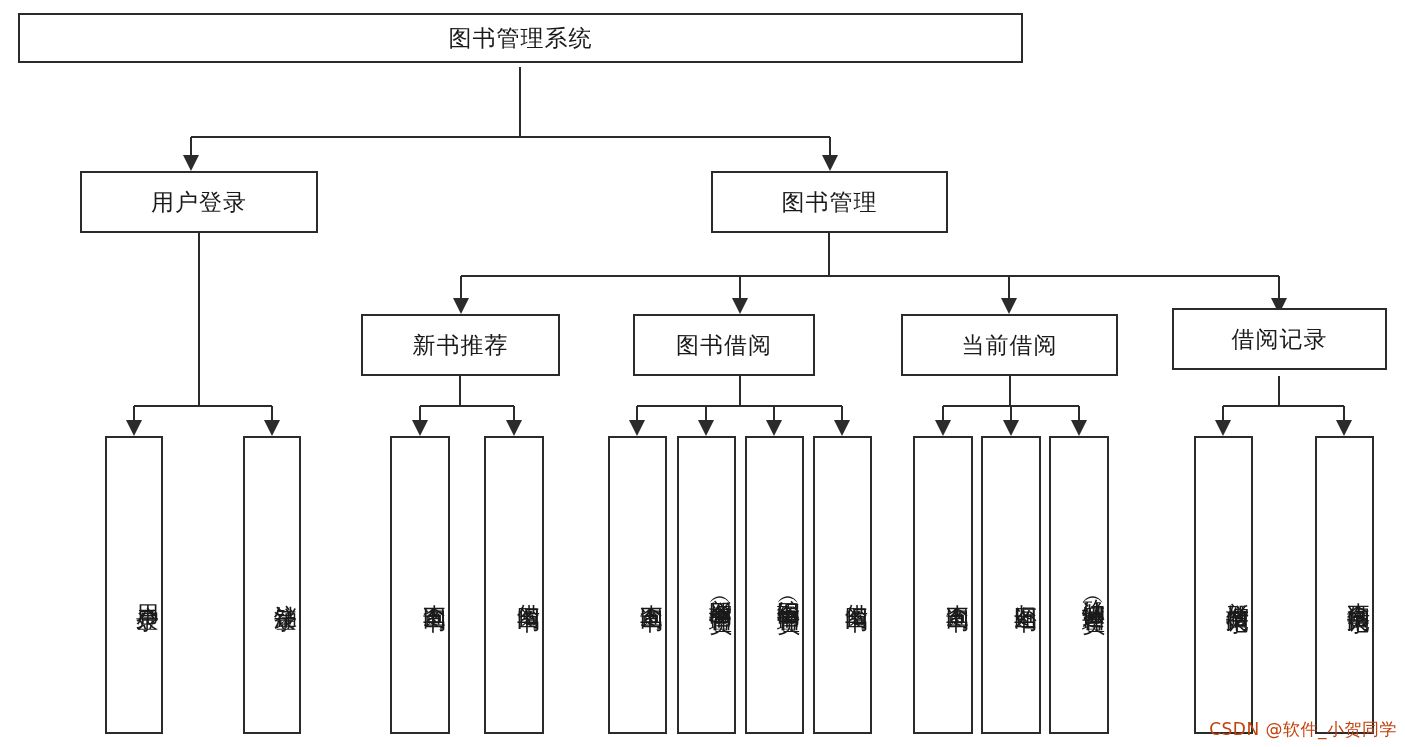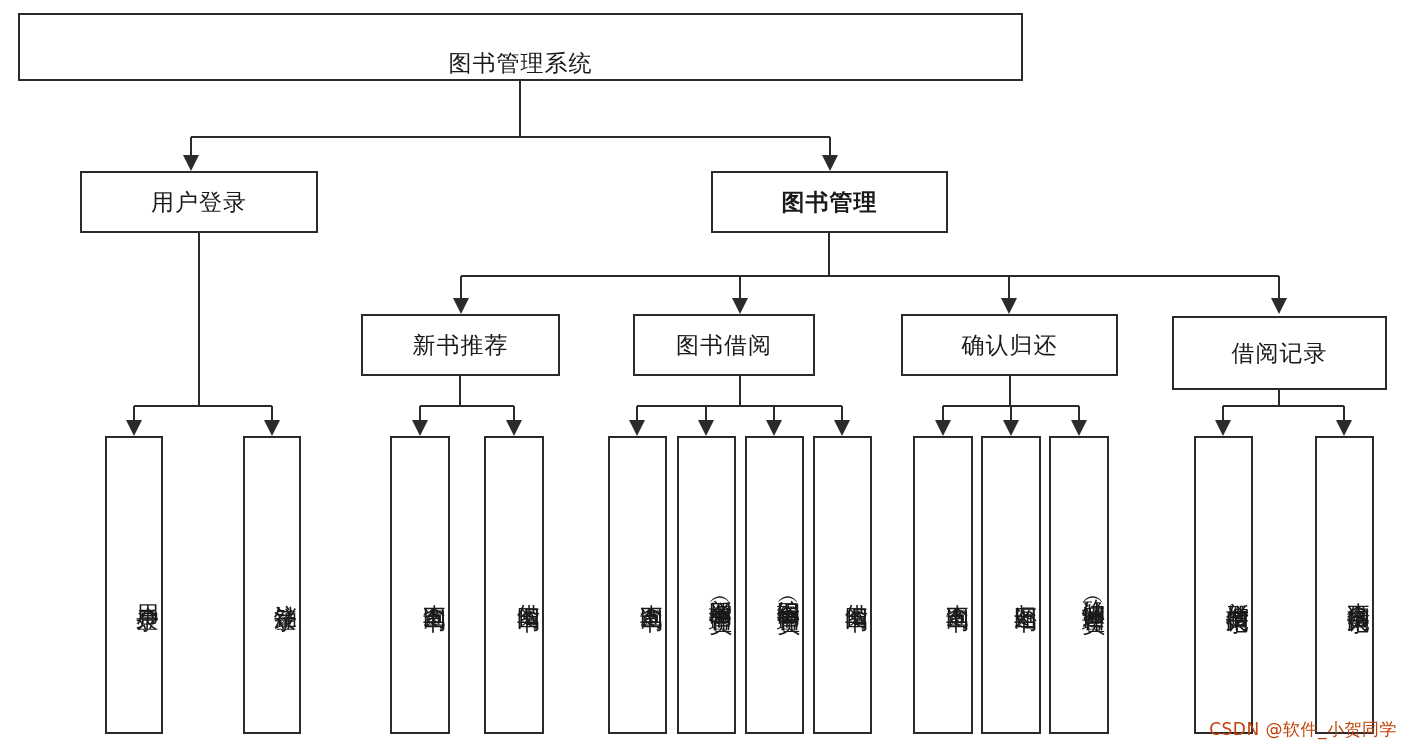--- a/index.html
+++ b/index.html
@@ -118,39 +118,39 @@
       <line x1="1079" y1="406" x2="1079" y2="423" stroke="#2b2b2b" stroke-width="2.5" shape-rendering="crispEdges"></line>
       <polygon points="1071,420 1087,420 1079,436" fill="#2b2b2b"></polygon>
       <line x1="1279" y1="376" x2="1279" y2="406" stroke="#2b2b2b" stroke-width="2.5" shape-rendering="crispEdges"></line>
       <line x1="1223" y1="406" x2="1344" y2="406" stroke="#2b2b2b" stroke-width="2.5" shape-rendering="crispEdges"></line>
       <line x1="1223" y1="406" x2="1223" y2="423" stroke="#2b2b2b" stroke-width="2.5" shape-rendering="crispEdges"></line>
       <polygon points="1215,420 1231,420 1223,436" fill="#2b2b2b"></polygon>
       <line x1="1344" y1="406" x2="1344" y2="423" stroke="#2b2b2b" stroke-width="2.5" shape-rendering="crispEdges"></line>
       <polygon points="1336,420 1352,420 1344,436" fill="#2b2b2b"></polygon>
     </svg>
   <div id="nodes">
-      <div class="node horiz" style="left: 18px; top: 13px; width: 1005px; height: 68px; align-items: flex-end;">
+      <div class="node horiz" style="left: 18px; top: 13px; width: 1005px; height: 50px;">
         <span>图书管理系统</span>
       </div>
       <div class="node horiz" style="left: 80px; top: 171px; width: 238px; height: 62px;">
         <span>用户登录</span>
       </div>
-      <div class="node horiz" style="left: 711px; top: 171px; width: 237px; height: 62px; font-weight: bold;">
+      <div class="node horiz" style="left: 711px; top: 171px; width: 237px; height: 62px;">
         <span>图书管理</span>
       </div>
       <div class="node horiz" style="left: 361px; top: 314px; width: 199px; height: 62px;">
         <span>新书推荐</span>
       </div>
       <div class="node horiz" style="left: 633px; top: 314px; width: 182px; height: 62px; justify-content: center;">
         <span>图书借阅</span>
       </div>
       <div class="node horiz" style="left: 901px; top: 314px; width: 217px; height: 62px;">
-        <span>确认归还</span>
+        <span>当前借阅</span>
       </div>
-      <div class="node horiz" style="left: 1172px; top: 316px; width: 215px; height: 74px;">
+      <div class="node horiz" style="left: 1172px; top: 308px; width: 215px; height: 62px;">
         <span>借阅记录</span>
       </div>
       <div class="node vert" style="left: 105px; top: 436px; width: 58px; height: 298px;">
         <span class="vtext">用户登录</span>
       </div>
       <div class="node vert" style="left: 243px; top: 436px; width: 58px; height: 298px;">
         <span class="vtext">注销登录</span>
       </div>
       <div class="node vert" style="left: 390px; top: 436px; width: 60px; height: 298px;">
         <span class="vtext">查询图书</span>

